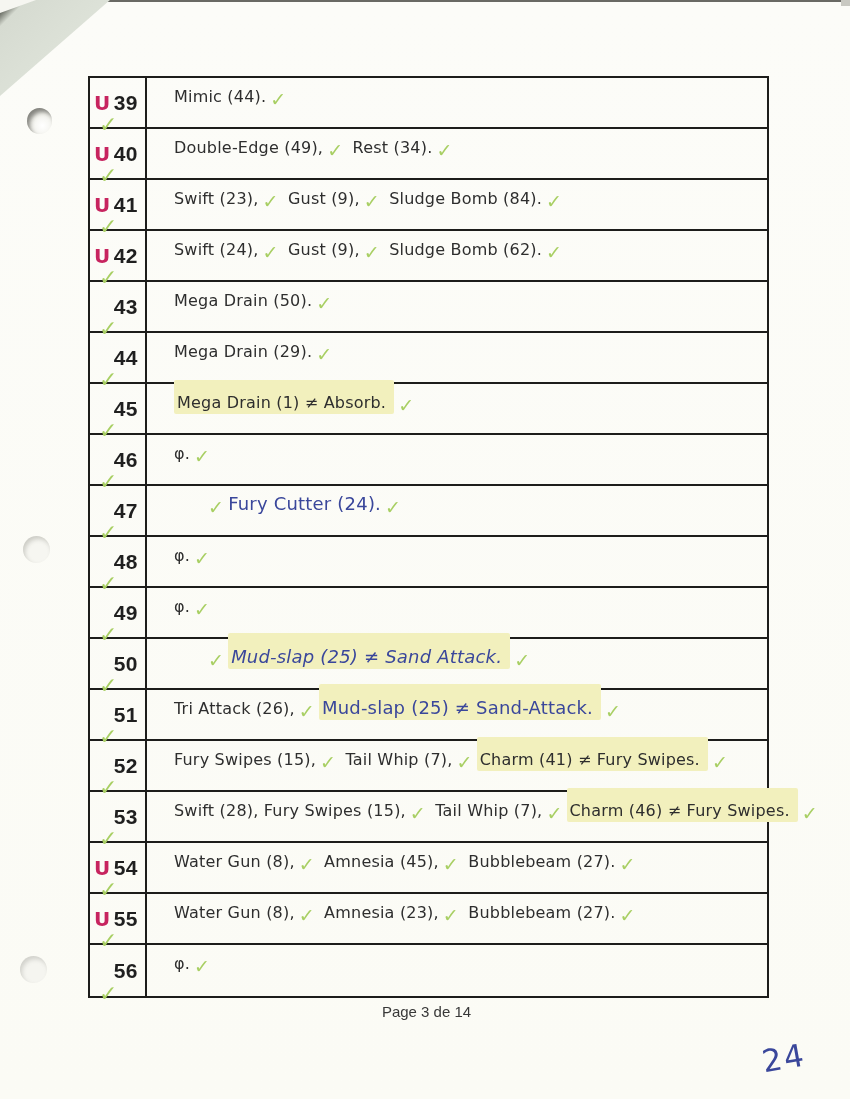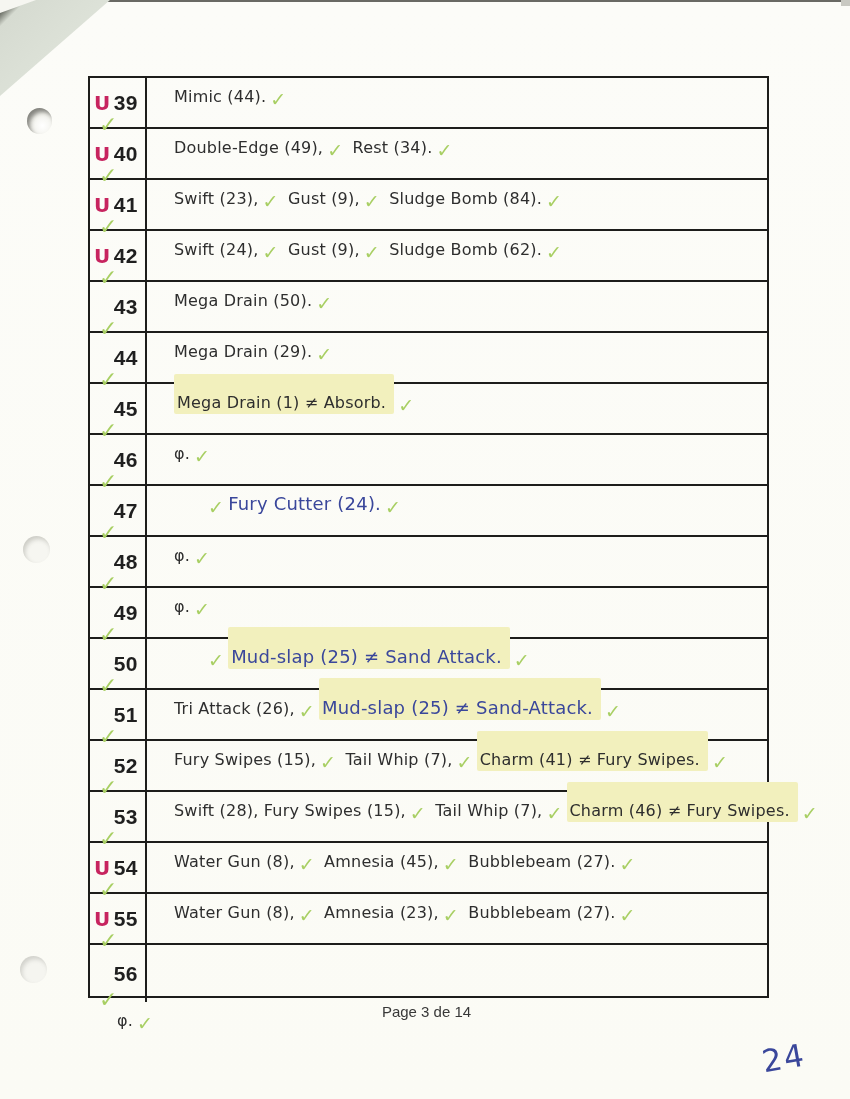--- a/index.html
+++ b/index.html
@@ -19,31 +19,31 @@
     background:radial-gradient(circle at 62% 68%,#ffffff 0%,#f2f2ec 50%,#cfcfc7 85%,#b4b4ac 100%);
     box-shadow:inset 3px 4px 4px rgba(50,50,45,.5);}
   .hole-2{left:23px;top:536px;width:27px;height:27px;background:#f6f6f1;
     box-shadow:inset 2px 3px 4px rgba(110,110,100,.3);}
   .hole-3{left:20px;top:956px;width:27px;height:27px;background:#f5f5f0;
     box-shadow:inset 2px 3px 4px rgba(110,110,100,.26);}
 
   
   .tbl{position:absolute;left:88px;top:76px;width:677px;border:2px solid var(--grid);}
   .row{display:flex;height:51px;border-bottom:2px solid var(--grid);box-sizing:border-box;}
-  .row:last-child{border-bottom:none;flex-direction:column;}
+  .row:last-child{border-bottom:none;}
   .num-cell{width:57px;flex:0 0 57px;border-right:2px solid var(--grid);position:relative;
     display:flex;align-items:center;justify-content:flex-end;padding-right:7px;box-sizing:border-box;}
   .u-mark{position:absolute;left:4px;top:13px;color:var(--u-mark);
     font-weight:bold;font-size:20px;font-family:"DejaVu Sans",sans-serif;}
   .num{font-family:"Liberation Sans",sans-serif;font-weight:bold;font-size:21px;color:#1f1f1f;letter-spacing:.5px;}
   .num-check{position:absolute;left:9px;bottom:-10px;color:var(--check);font-size:22px;font-weight:bold;z-index:2;}
   .content-cell{flex:1;padding:4px 6px 0 8px;font-size:16px;color:var(--black-ink);
     white-space:nowrap;line-height:26px;letter-spacing:.2px;margin-left:19px;}
   .seg.blue{color:var(--blue-ink);font-size:18px;}
-  .seg.hl{background:var(--highlight);padding:19px 8px 2px 3px;border-radius:2px;}
+  .seg.hl{background:var(--highlight);padding:13px 8px 2px 3px;border-radius:2px;}
   .check{color:var(--check);font-weight:bold;font-size:19px;position:relative;top:4px;margin:0 4px;}
 
   
   .footer{position:absolute;left:88px;top:1003px;width:677px;text-align:center;
     font-family:"Liberation Sans",sans-serif;font-size:15px;color:#383838;}
   .corner-num{position:absolute;left:762px;top:1040px;font-size:31px;color:var(--blue-ink);
     transform:rotate(-10deg);letter-spacing:2px;}
 </style>
 </head>
 <body>
@@ -138,21 +138,21 @@
           <span class="num">49</span>
           <span class="num-check">✓</span>
         </div>
         <div class="content-cell"><span class="seg">φ.</span><span class="check">✓</span></div>
       </div>
       <div class="row">
         <div class="num-cell">
           <span class="num">50</span>
           <span class="num-check">✓</span>
         </div>
-        <div class="content-cell" style="padding-left: 38px;"><span class="check">✓</span><span class="seg blue hl">Mud-slap (25) ≠ Sand Attack.</span><span class="check">✓</span></div>
+        <div class="content-cell" style="padding-left: 38px; font-style: italic;"><span class="check">✓</span><span class="seg blue hl">Mud-slap (25) ≠ Sand Attack.</span><span class="check">✓</span></div>
       </div>
       <div class="row">
         <div class="num-cell">
           <span class="num">51</span>
           <span class="num-check">✓</span>
         </div>
         <div class="content-cell"><span class="seg">Tri Attack (26),</span><span class="check">✓</span><span class="seg blue hl">Mud-slap (25) ≠ Sand-Attack.</span><span class="check">✓</span></div>
       </div>
       <div class="row">
         <div class="num-cell">

